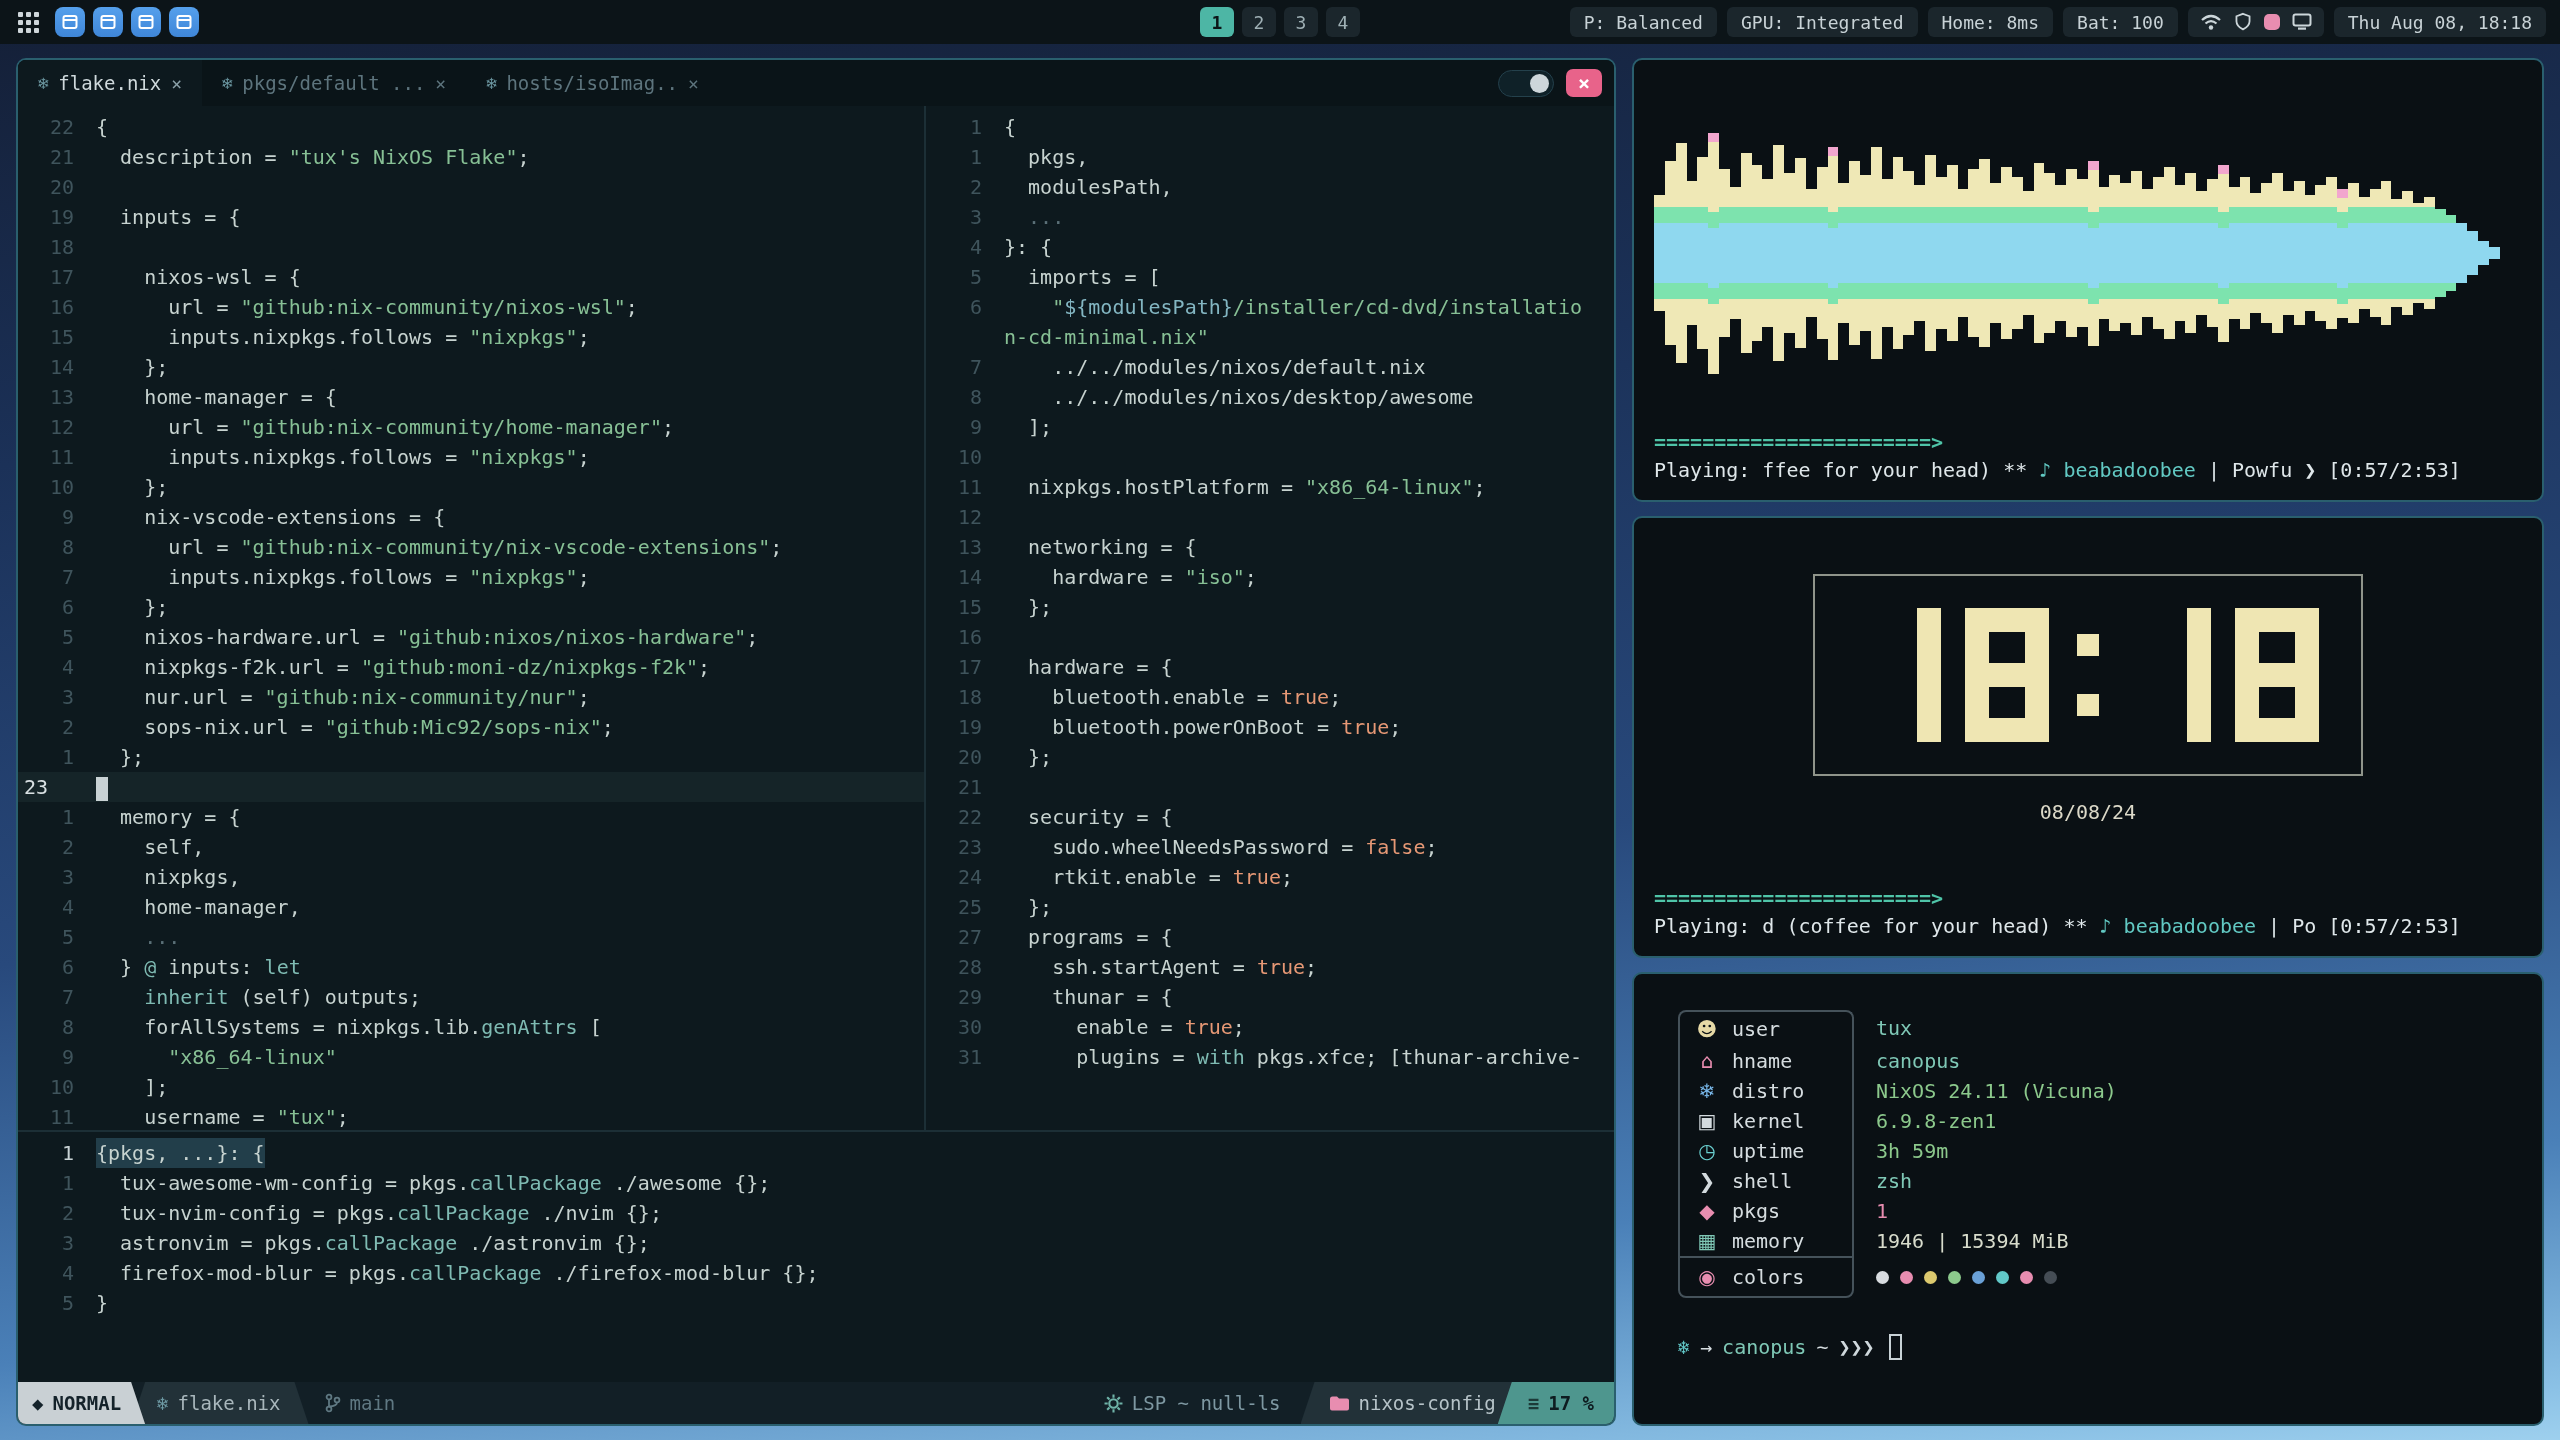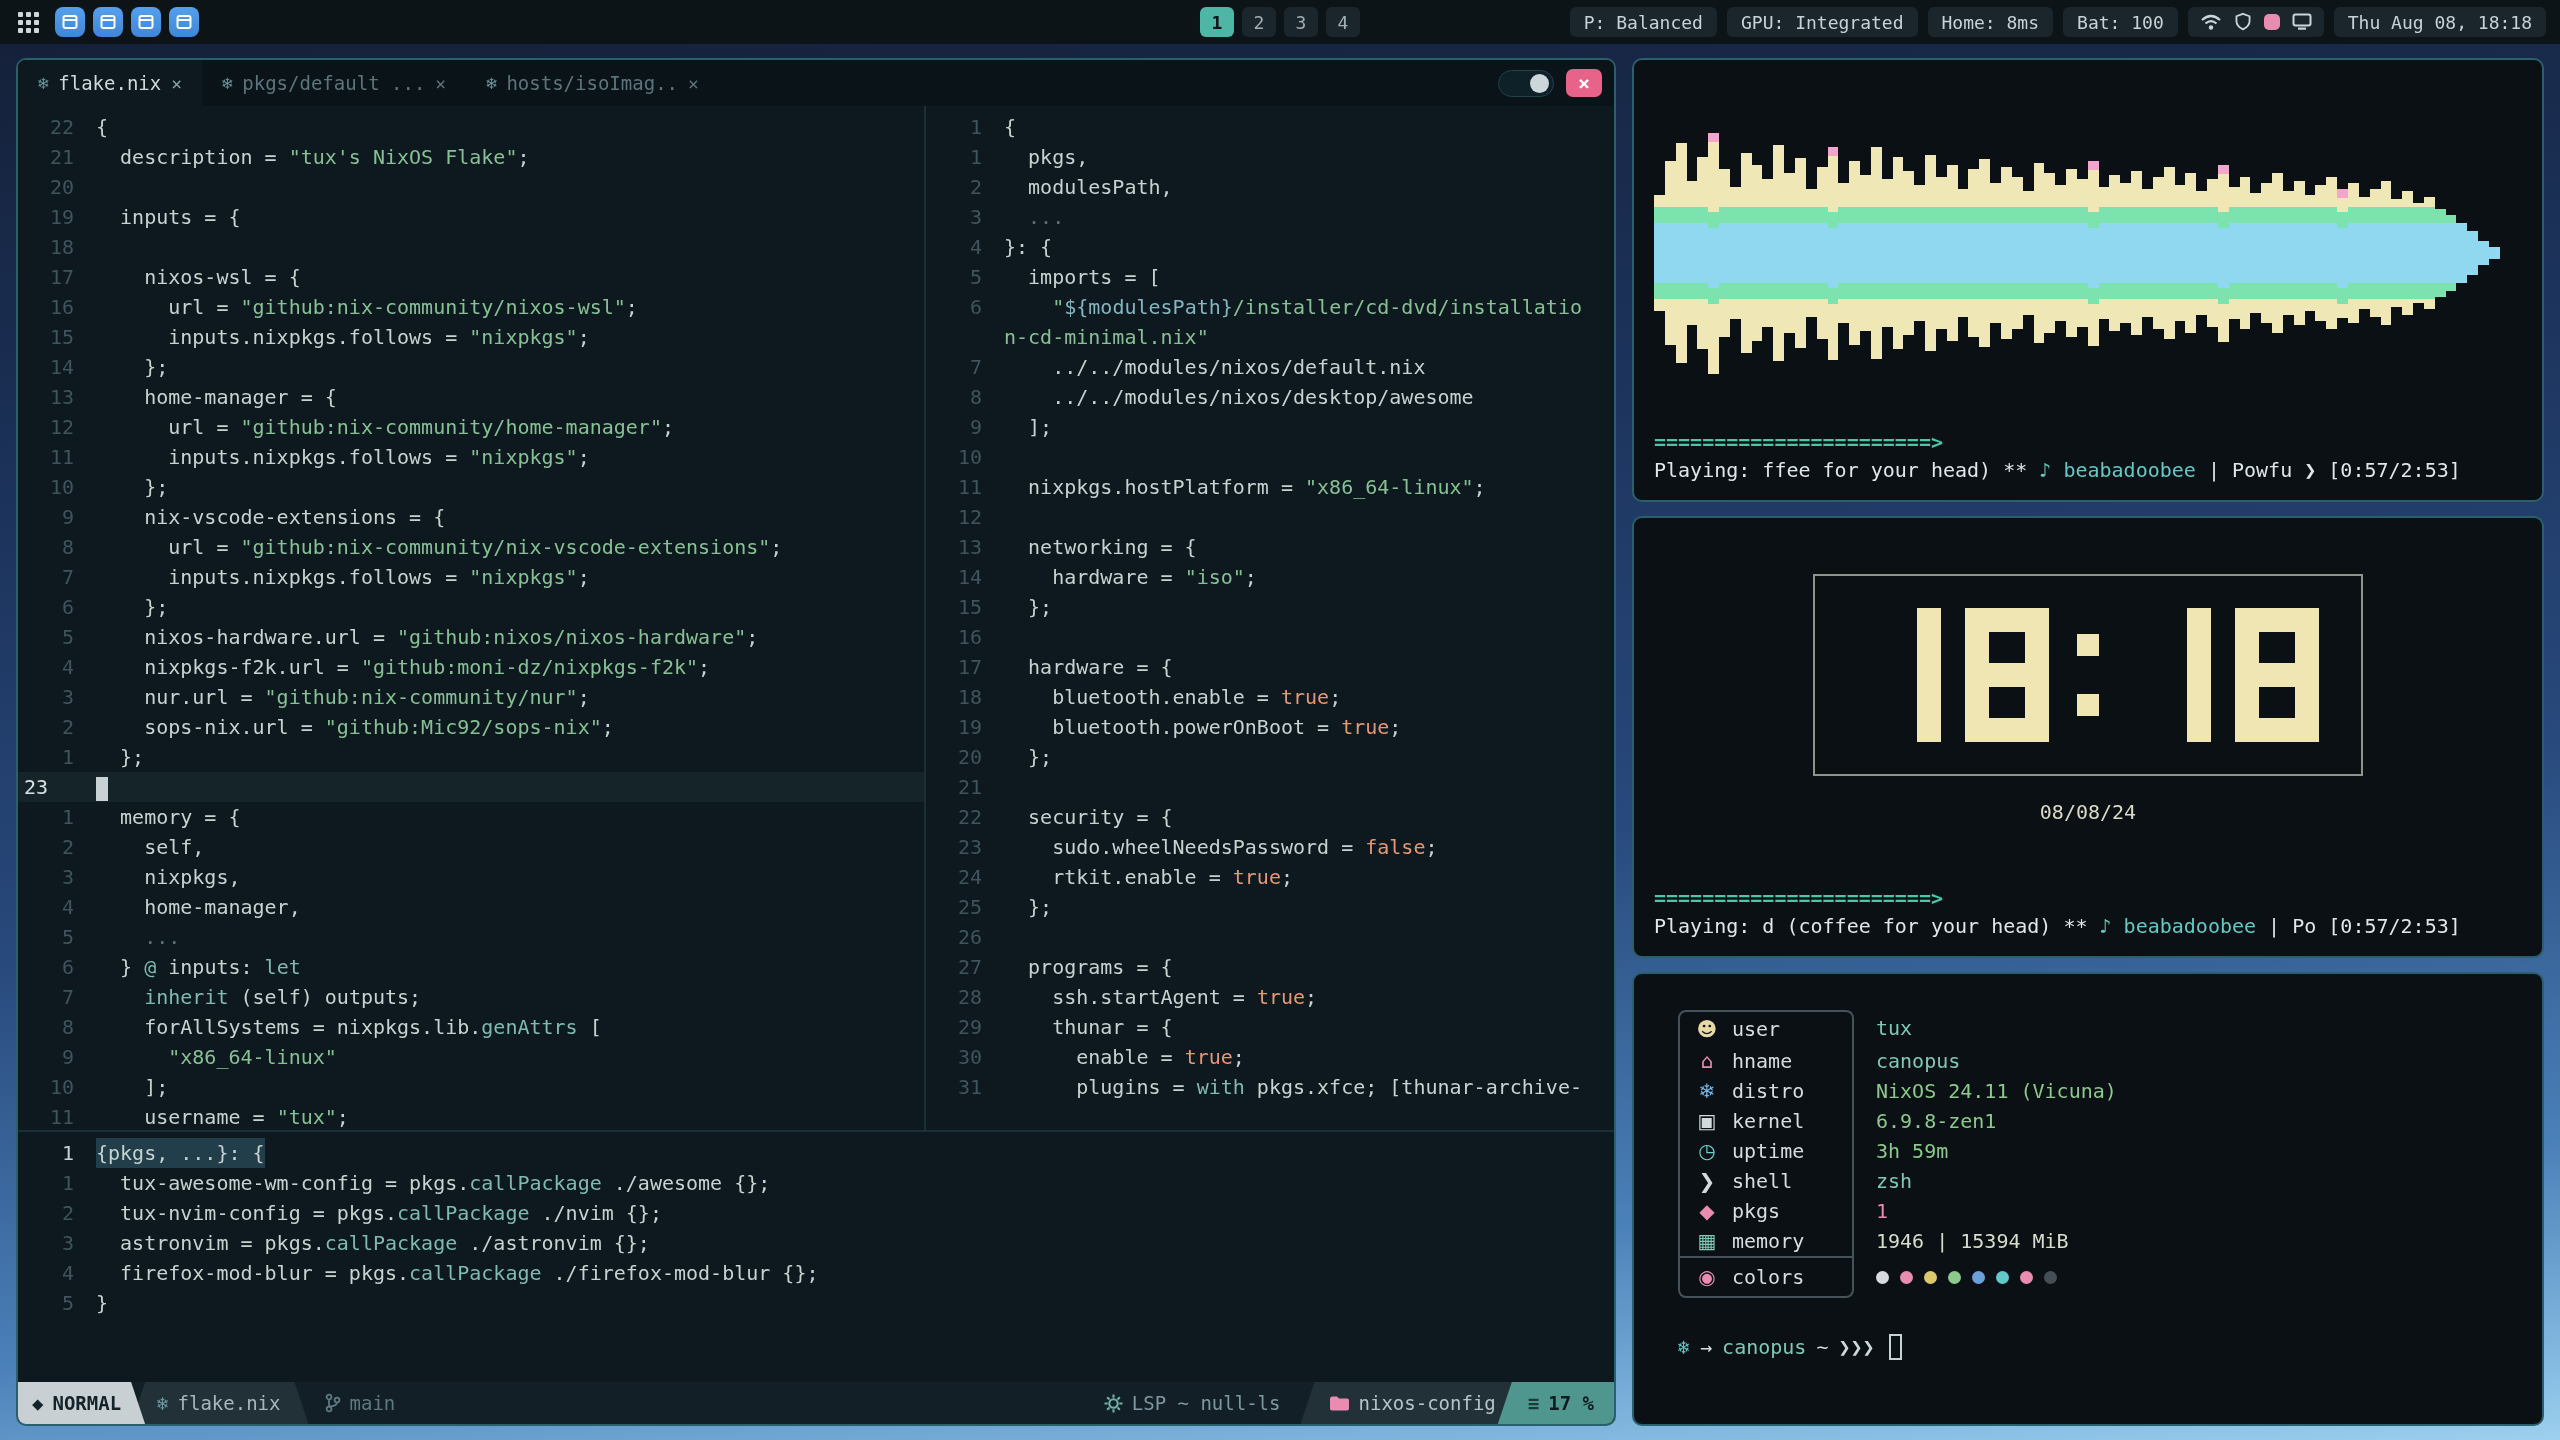--- a/index.html
+++ b/index.html
@@ -285,21 +285,20 @@
           <div class="cl"><span class="ln">16</span><span class="ln-wrap"></span><span class="code"></span></div>
           <div class="cl"><span class="ln">17</span><span class="ln-wrap"></span><span class="code"><span class="tk-t">  hardware = {</span></span></div>
           <div class="cl"><span class="ln">18</span><span class="ln-wrap"></span><span class="code"><span class="tk-t">    bluetooth.enable = </span><span class="tk-b">true</span><span class="tk-t">;</span></span></div>
           <div class="cl"><span class="ln">19</span><span class="ln-wrap"></span><span class="code"><span class="tk-t">    bluetooth.powerOnBoot = </span><span class="tk-b">true</span><span class="tk-t">;</span></span></div>
           <div class="cl"><span class="ln">20</span><span class="ln-wrap"></span><span class="code"><span class="tk-t">  };</span></span></div>
           <div class="cl"><span class="ln">21</span><span class="ln-wrap"></span><span class="code"></span></div>
           <div class="cl"><span class="ln">22</span><span class="ln-wrap"></span><span class="code"><span class="tk-t">  security = {</span></span></div>
           <div class="cl"><span class="ln">23</span><span class="ln-wrap"></span><span class="code"><span class="tk-t">    sudo.wheelNeedsPassword = </span><span class="tk-b">false</span><span class="tk-t">;</span></span></div>
           <div class="cl"><span class="ln">24</span><span class="ln-wrap"></span><span class="code"><span class="tk-t">    rtkit.enable = </span><span class="tk-b">true</span><span class="tk-t">;</span></span></div>
           <div class="cl"><span class="ln">25</span><span class="ln-wrap"></span><span class="code"><span class="tk-t">  };</span></span></div>
-          <div class="cl"><span class="ln">26</span><span class="ln-wrap"></span><span class="code"></span></div>
           <div class="cl"><span class="ln">27</span><span class="ln-wrap"></span><span class="code"><span class="tk-t">  programs = {</span></span></div>
           <div class="cl"><span class="ln">28</span><span class="ln-wrap"></span><span class="code"><span class="tk-t">    ssh.startAgent = </span><span class="tk-b">true</span><span class="tk-t">;</span></span></div>
           <div class="cl"><span class="ln">29</span><span class="ln-wrap"></span><span class="code"><span class="tk-t">    thunar = {</span></span></div>
           <div class="cl"><span class="ln">30</span><span class="ln-wrap"></span><span class="code"><span class="tk-t">      enable = </span><span class="tk-b">true</span><span class="tk-t">;</span></span></div>
           <div class="cl"><span class="ln">31</span><span class="ln-wrap"></span><span class="code"><span class="tk-t">      plugins = </span><span class="tk-k">with</span><span class="tk-t"> pkgs.xfce; [thunar-archive-</span></span></div>
         </div>
     </div>
     <div class="hsep"></div>
     <div class="pane pane-bottom" id="pane-bottom">
         <div class="cl hl-line"><span class="ln ln-hl">1</span><span class="ln-wrap"></span><span class="code"><span class="tk-t">{pkgs, ...}: {</span></span></div>

